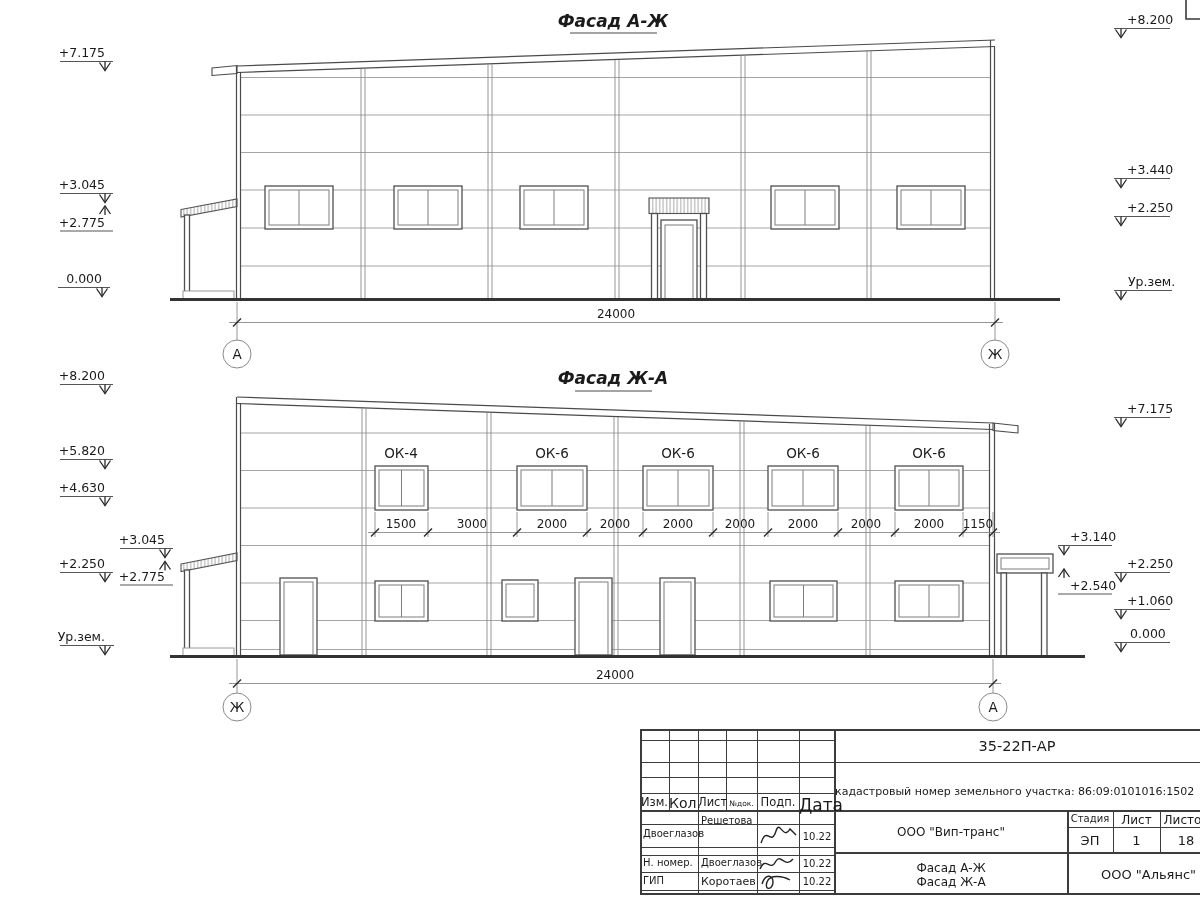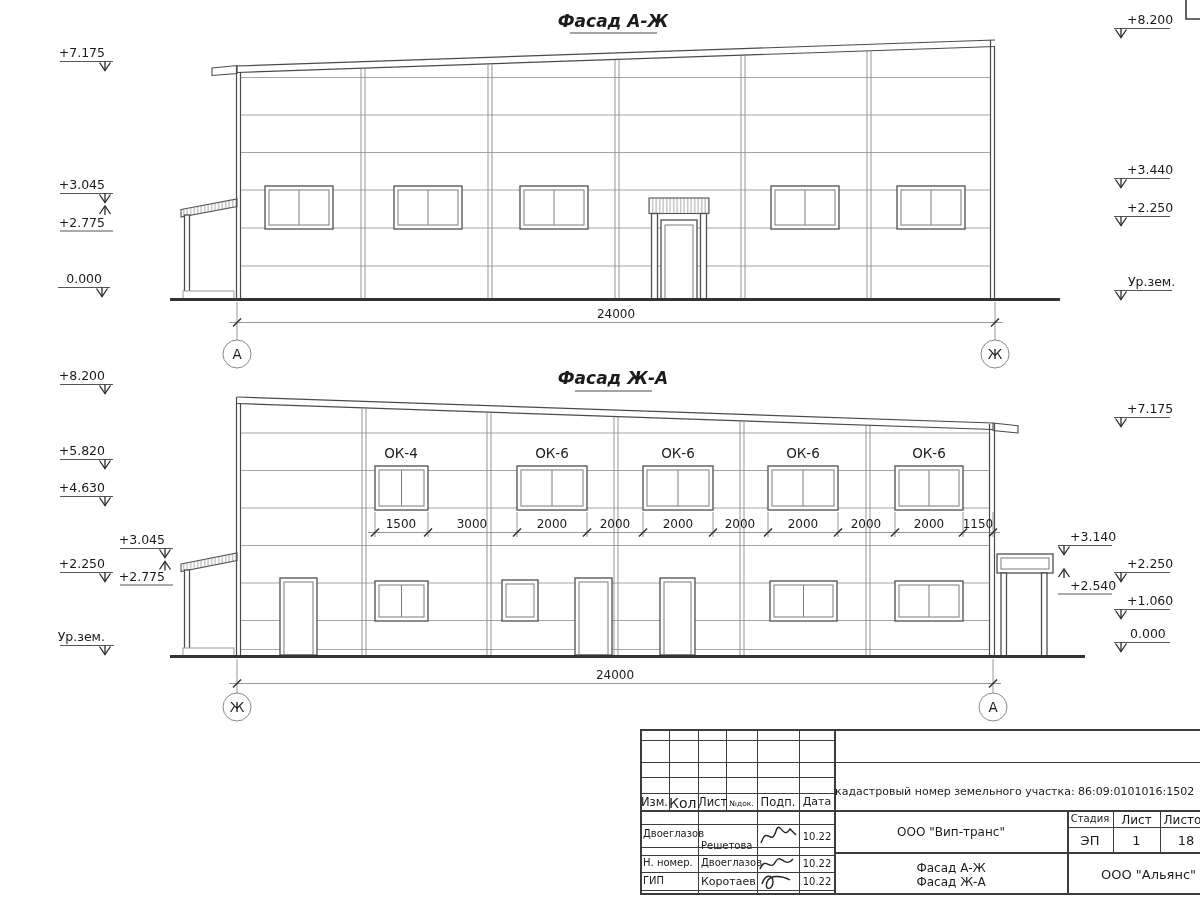--- a/index.html
+++ b/index.html
@@ -424,42 +424,43 @@
   <div class="hl" style="left:195px;top:123px;width:405px;height:1.5px"></div>
   <div class="vl" style="left:427px;top:81px;width:1.5px;height:85px"></div>
   <div class="vl" style="left:473px;top:81px;width:1px;height:43px"></div>
   <div class="vl" style="left:520px;top:81px;width:1px;height:43px"></div>
 
   <div class="txt ctr" style="left:0;top:66px;width:29px;font-size:11.5px">Изм.</div>
   <div class="txt ctr" style="left:29px;top:66px;width:29px;font-size:14px">Кол.</div>
   <div class="txt ctr" style="left:58px;top:66px;width:28px;font-size:11.5px">Лист</div>
   <div class="txt ctr" style="left:86px;top:70px;width:31px;font-size:7.5px">№док.</div>
   <div class="txt ctr" style="left:117px;top:66px;width:42px;font-size:11.5px">Подп.</div>
-  <div class="txt ctr" style="left:159px;top:66px;width:36px;font-size:11px">Дата</div>
+  <div class="txt ctr" style="left:159px;top:66px;width:36px;font-size:17px">Дата</div>
 
   <div class="txt" style="left:3px;top:99px;font-size:10px">Двоеглазов</div>
-  <div class="txt" style="left:61px;top:111px;font-size:10px">Решетова</div>
+  <div class="txt" style="left:61px;top:86px;font-size:10px">Решетова</div>
   <div class="txt ctr" style="left:159px;top:102px;width:36px;font-size:10px">10.22</div>
   <div class="txt" style="left:3px;top:128px;font-size:10px">Н. номер.</div>
   <div class="txt" style="left:61px;top:128px;font-size:10px">Двоеглазов</div>
   <div class="txt ctr" style="left:159px;top:129px;width:36px;font-size:10px">10.22</div>
   <div class="txt" style="left:3px;top:146px;font-size:10px">ГИП</div>
   <div class="txt" style="left:61px;top:146px;font-size:11px">Коротаев</div>
   <div class="txt ctr" style="left:159px;top:147px;width:36px;font-size:10px">10.22</div>
 
   <svg width="42" height="28" style="left:117px;top:92px">
     <path class="sig" d="M4,22 C10,4 14,26 19,10 C23,-2 26,20 33,8 L39,14"></path>
   </svg>
   <svg width="42" height="22" style="left:117px;top:124px">
     <path class="sig" d="M3,16 C9,2 13,20 19,8 C24,0 28,16 36,6"></path>
   </svg>
   <svg width="42" height="24" style="left:117px;top:141px">
     <path class="sig" d="M5,14 C8,4 16,4 16,12 C16,20 7,21 10,12 C13,4 26,6 33,10"></path>
   </svg>
 
+  <div class="txt ctr" style="left:195px;top:9px;width:364px;font-size:14.5px">35-22П-АР</div>
   <div class="txt ctr" style="left:195px;top:56px;width:340px;font-size:11px">кадастровый номер земельного участка: 86:09:0101016:1502</div>
   <div class="txt ctr" style="left:195px;top:96px;width:232px;font-size:12px">ООО "Вип-транс"</div>
   <div class="txt ctr" style="left:427px;top:84px;width:46px;font-size:10px">Стадия</div>
   <div class="txt ctr" style="left:473px;top:84px;width:47px;font-size:12px">Лист</div>
   <div class="txt ctr" style="left:520px;top:84px;width:52px;font-size:12px">Листов</div>
   <div class="txt ctr" style="left:427px;top:104px;width:46px;font-size:13px">ЭП</div>
   <div class="txt ctr" style="left:473px;top:104px;width:47px;font-size:13px">1</div>
   <div class="txt ctr" style="left:520px;top:104px;width:52px;font-size:13px">18</div>
   <div class="txt ctr" style="left:195px;top:132px;width:232px;font-size:12px">Фасад А-Ж</div>
   <div class="txt ctr" style="left:195px;top:146px;width:232px;font-size:12px">Фасад Ж-А</div>

